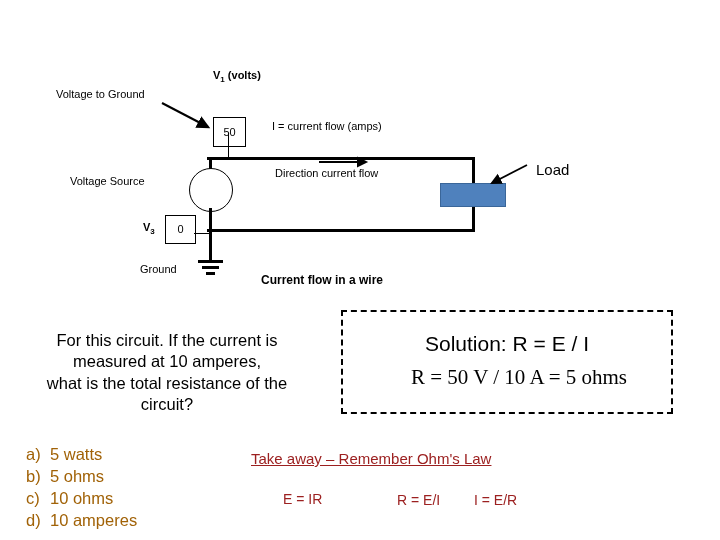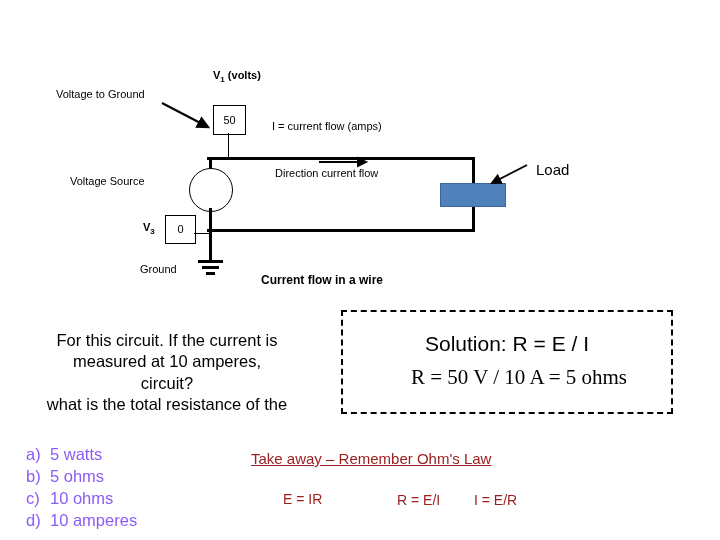--- a/index.html
+++ b/index.html
@@ -105,21 +105,21 @@
     font-size: 21px;
     color: #000000;
     white-space: nowrap;
   }
 
   
   .options {
     position: absolute;
     font-size: 16.5px;
     line-height: 1.33;
-    color: #8b5cf6;
+    color: #a16207;
   }
   .opt-row { display: block; white-space: nowrap; }
   .opt-key { display: inline-block; width: 24px; }
 
   
   .takeaway {
     position: absolute;
     font-size: 15px;
     color: #9C2020;
     text-decoration: underline;
@@ -148,21 +148,21 @@
 
     <svg class="abs" style="left:160px; top:100px;" width="62" height="40" viewBox="0 0 62 40">
       <defs>
         <marker id="ah1" markerWidth="7" markerHeight="7" refX="5.2" refY="3.1" orient="auto">
           <path d="M0,0 L6.4,3.1 L0,6.2 z" fill="#000000"></path>
         </marker>
       </defs>
       <line x1="2" y1="3" x2="48" y2="27" stroke="#000000" stroke-width="2.1" marker-end="url(#ah1)"></line>
     </svg>
 
-    <div class="meter-box" style="left:213px; top:105px; width:31px; height:28px;">
+    <div class="meter-box" style="left:213px; top:117px; width:31px; height:28px;">
       <span>50</span>
     </div>
 
     <div class="lead lead-v" style="left:228px; top:133px; width:1px; height:25px;"></div>
 
     <div class="lbl" style="left:272px; top:120px;">I = current flow (amps)</div>
 
     <div class="wire wire-h" style="left:207px; top:157px; width:268px;"></div>
 
     <div class="wire wire-v" style="left:472px; top:157px; height:75px;"></div>
@@ -212,22 +212,22 @@
     <div class="gnd-bar" style="left:206px; top:272px; width:9px; height:3px;"></div>
 
     <div class="lbl" style="left:140px; top:263px;">Ground</div>
 
     <div class="lbl lbl-b" style="left:261px; top:274px; font-size:12px;">Current flow in a wire</div>
   </div>
 
   <div class="question" style="left:22px; top:330px; width:290px;">
     <div>For this circuit. If the current is</div>
     <div>measured at 10 amperes,</div>
+    <div>what is the total resistance of the</div>
     <div>circuit?</div>
-    <div>what is the total resistance of the</div>
   </div>
 
   <div class="solution-box" style="left:341px; top:310px; width:332px; height:104px;">
     <div class="solution-line" style="left:0; top:20px;">Solution:  R = E / I</div>
     <div class="solution-line" style="left:12px; top:53px;font-family:Liberation Serif, serif;">R =  50 V / 10 A = 5 ohms</div>
   </div>
 
   <div class="options" style="left:26px; top:444px;">
     <span class="opt-row"><span class="opt-key">a)</span><span>5 watts</span></span>
     <span class="opt-row"><span class="opt-key">b)</span><span>5 ohms</span></span>

